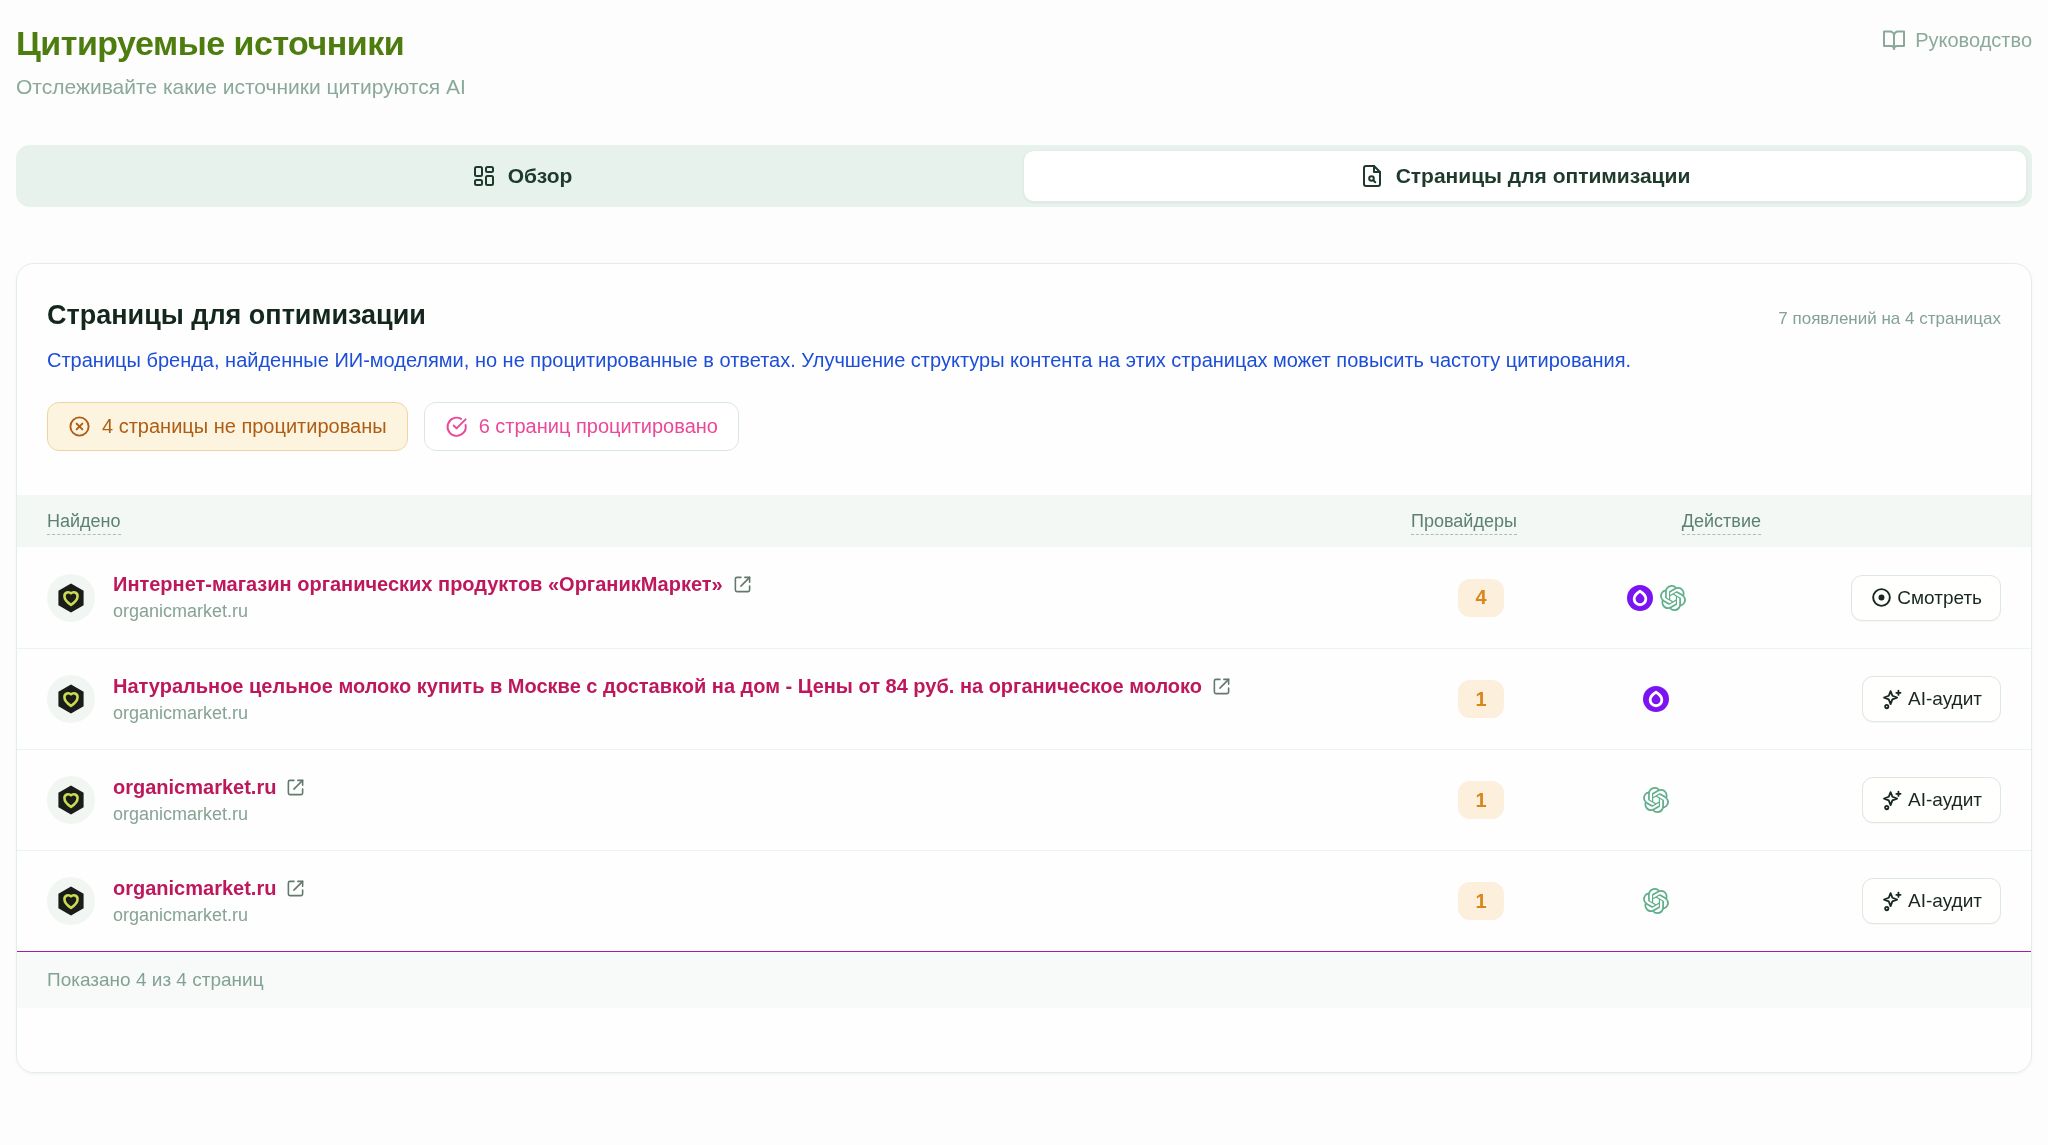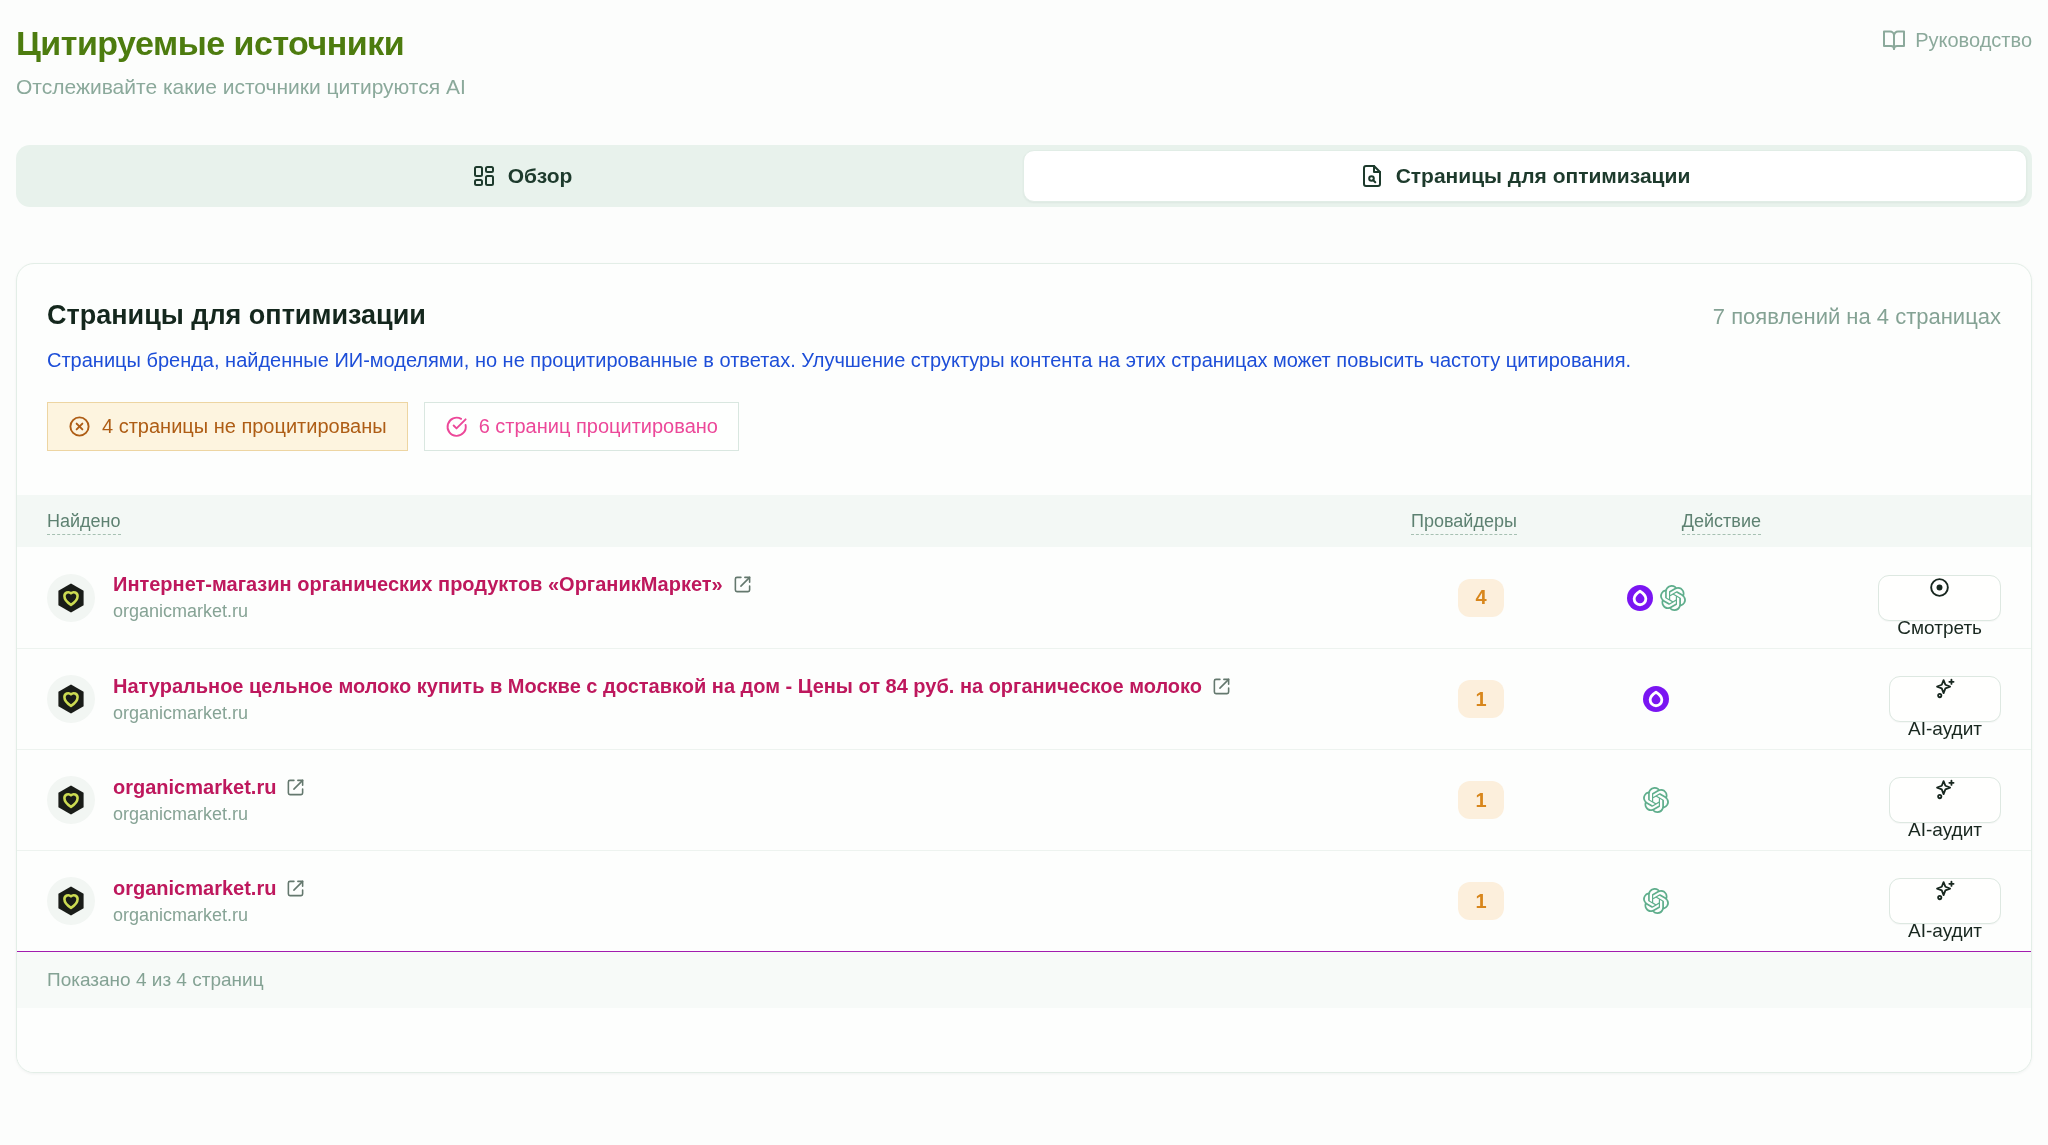--- a/index.html
+++ b/index.html
@@ -18,25 +18,25 @@
   .tabbar { margin-top:46px; background:#e8f2ec; border-radius:14px; padding:5px; display:flex; align-items:stretch; height:62px; }
   .tab { flex:1; display:flex; align-items:center; justify-content:center; gap:12px; font-size:21px; font-weight:600; color:#1d3a2c; border-radius:11px; cursor:pointer; }
   .tab svg { width:24px; height:24px; }
   .tab.active { background:#ffffff; border:1px solid #e1ede6; box-shadow:0 1px 2px rgba(22,45,33,.05); }
 
   
   .card { margin-top:56px; background:#fdfefd; border:1px solid #e3eee7; border-radius:18px; box-shadow:0 1px 3px rgba(22,45,33,.05); overflow:hidden; }
   .card-head { padding:36px 30px 0; }
   .card-head-top { display:flex; justify-content:space-between; align-items:baseline; }
   .card-title { font-size:27px; font-weight:700; color:#14271d; }
-  .card-meta { font-size:22px; color:#84a294; }
+  .card-meta { font-size:17px; color:#84a294; }
   .card-desc { margin-top:18px; font-size:20px; color:#1d4ed8; }
 
   .badges { margin-top:30px; display:flex; gap:16px; padding:0 30px; }
-  .badge { display:inline-flex; align-items:center; gap:11px; padding:12px 20px; border-radius:0; font-size:20px; font-weight:500; cursor:pointer; }
+  .badge { display:inline-flex; align-items:center; gap:11px; padding:12px 20px; border-radius:12px; font-size:20px; font-weight:500; cursor:pointer; }
   .badge svg { width:23px; height:23px; }
   .badge.warning { background:#fdf4df; border:1px solid #edd5a2; color:#ae5d15; }
   .badge.success { background:#fefffe; border:1px solid #d9e7e0; color:#ec4899;justify-content:space-between; }
 
   
   .table { margin-top:44px; }
   .trow, .thead { display:grid; grid-template-columns:1fr 140px 210px 240px; align-items:center; padding:0 30px; }
   .thead { height:52px; background:rgba(230,242,236,.45); font-size:18px; color:#5d8171; }
   .th span { border-bottom:1.5px dashed #a6c0b2; padding-bottom:3px; cursor:pointer; }
   .th.center { text-align:left; }
@@ -54,21 +54,21 @@
   .pdomain { margin-top:5px; font-size:18px; color:#86a395; }
 
   .foundcell { display:flex; justify-content:center; }
   .pill { min-width:46px; height:38px; padding:0 10px; border-radius:12px; background:#fcefdc; color:#d8861c; font-size:20px; font-weight:700; display:flex; align-items:center; justify-content:center; }
 
   .provcell { display:flex; justify-content:center; gap:7px; }
   .provider { display:inline-flex; }
   .provider svg { width:26px; height:26px; }
 
   .actioncell { display:flex; justify-content:flex-end; }
-  .action-btn { display:inline-flex; align-items:center; gap:18px; padding:0 18px; height:46px; background:#fffffe; border:1px solid #dde8e1; border-radius:11px; font-size:19px; color:#18271f; font-weight:500; cursor:pointer; box-shadow:0 1px 1px rgba(22,45,33,.03); font-family:inherit;flex-direction:column; }
+  .action-btn { display:inline-flex; align-items:center; gap:4px; padding:0 18px; height:46px; background:#fffffe; border:1px solid #dde8e1; border-radius:11px; font-size:19px; color:#18271f; font-weight:500; cursor:pointer; box-shadow:0 1px 1px rgba(22,45,33,.03); font-family:inherit; }
   .action-btn svg { width:23px; height:23px; }
 
   .tfoot { border-top:1px solid #a21caf; background:rgba(234,244,238,.35); padding:17px 30px; font-size:19px; color:#84a294; }
   .card-spacer { height:64px; background:#fdfefd; }
 </style>
 </head>
 <body>
 
 <div class="page">
 

